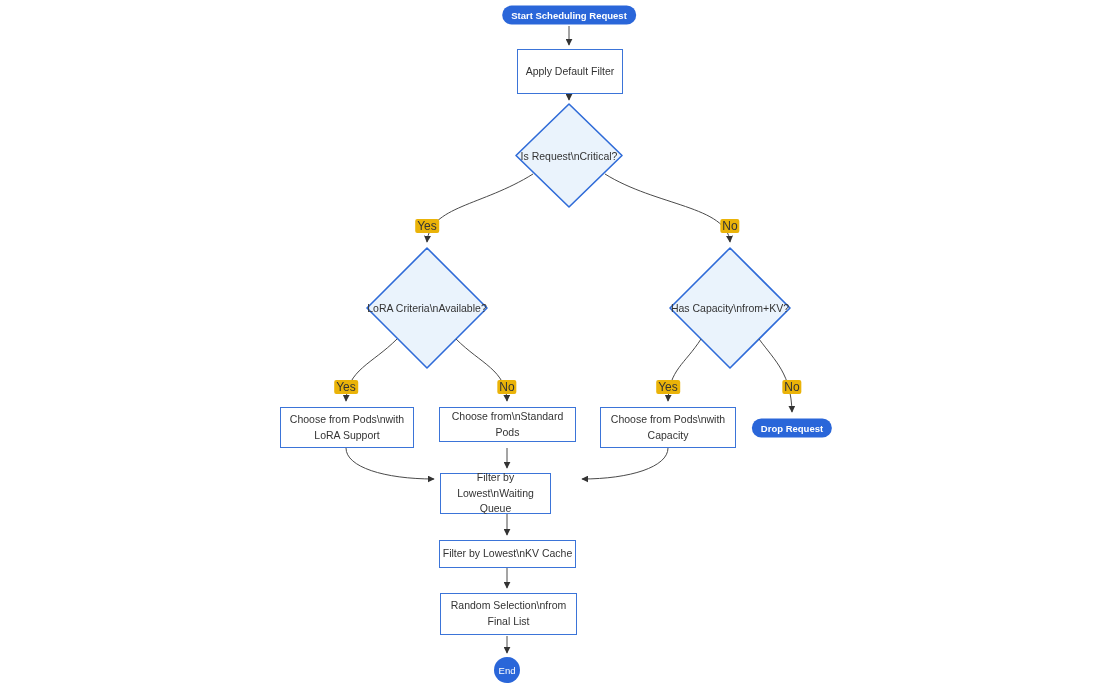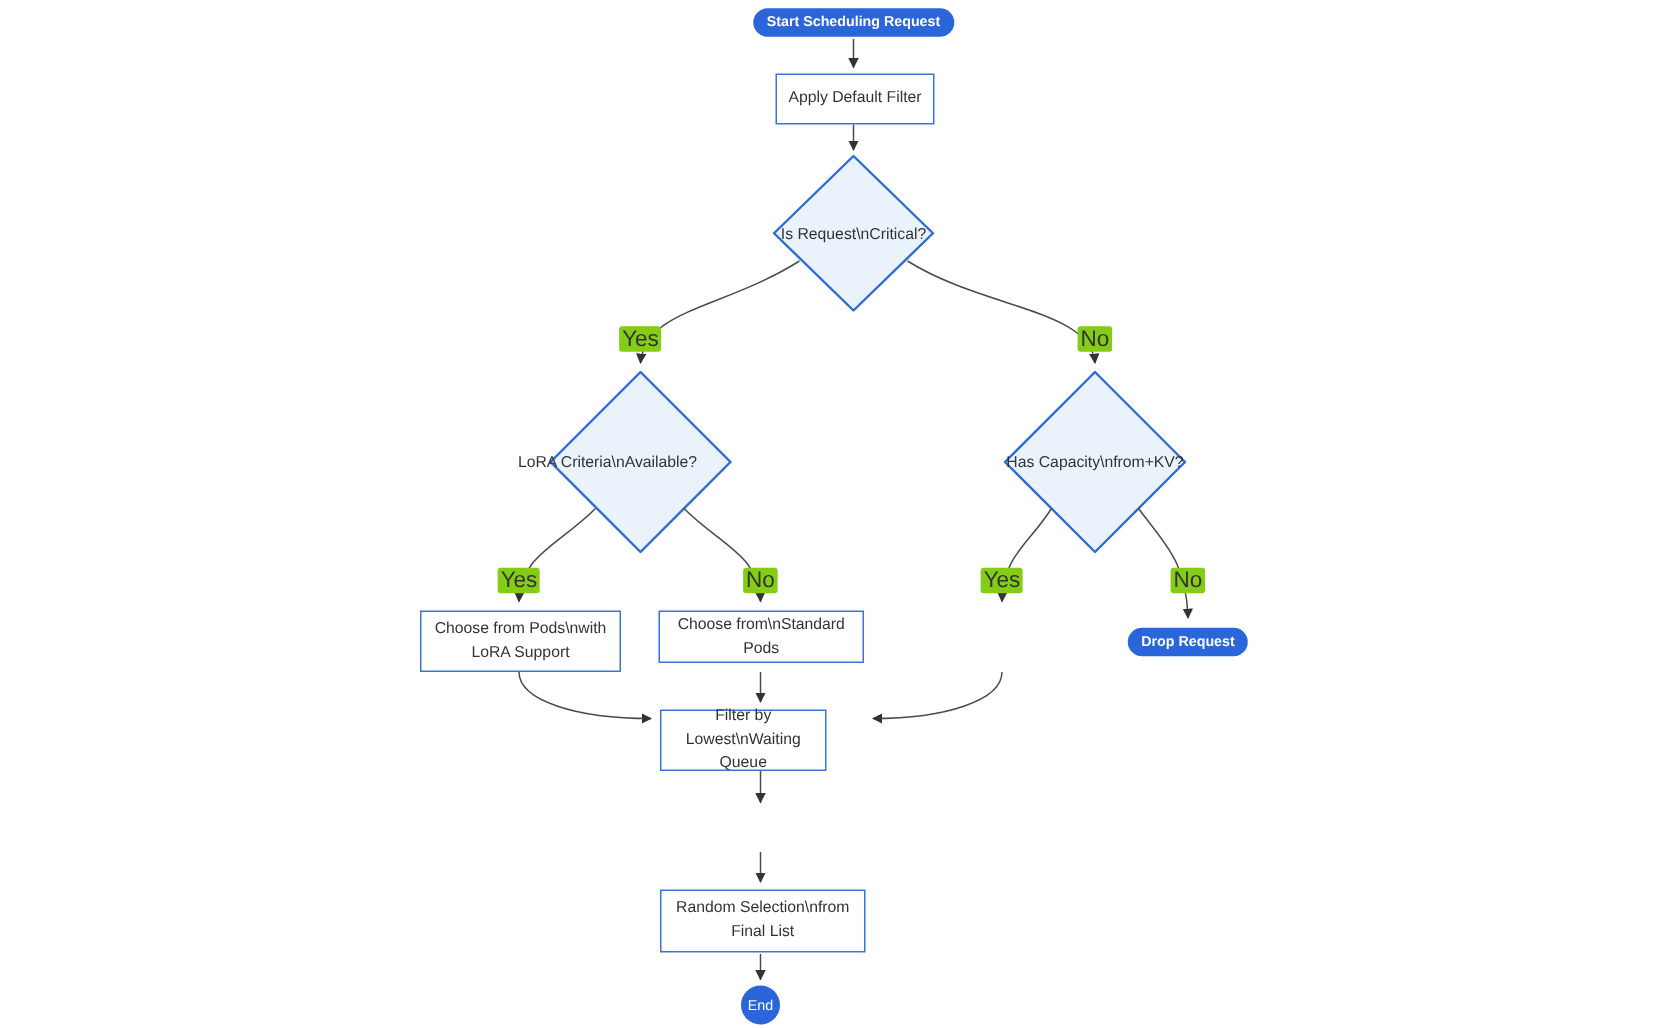--- a/index.html
+++ b/index.html
@@ -55,45 +55,45 @@
   .diamond-label {
     position: absolute;
     transform: translate(-50%, -50%);
     font-size: 10.5px;
     white-space: nowrap;
     text-align: center;
   }
   .edge-label {
     position: absolute;
     transform: translate(-50%, -50%);
-    font-size: 15px;
+    font-size: 12px;
     color: #333333;
-    background: #84cc16;
+    background: #eab308;
     padding: 0 2px;
     border-radius: 2px;
     white-space: nowrap;
   }
   .end-circle {
     position: absolute;
     transform: translate(-50%, -50%);
     width: 26px; height: 26px;
     border-radius: 50%;
     background: #2a66d9;
     color: #ffffff;
     font-weight: normal;
     font-size: 9.5px;
     display: flex;
     align-items: center;
     justify-content: center;
   }
   
   #node-start        { left: 569px; top: 15px; }
-  #node-apply        { left: 517px; top: 49px;  width: 106px; height: 34px; white-space: nowrap; }
+  #node-apply        { left: 517px; top: 49px;  width: 106px; height: 45px; white-space: nowrap; }
   #label-is-critical { left: 569px; top: 156px; }
-  #label-lora        { left: 405px; top: 308px; }
+  #label-lora        { left: 427px; top: 308px; }
   #label-capacity    { left: 730px; top: 308px; }
   #node-choose-lora  { left: 280px; top: 407px; width: 134px; height: 41px; padding: 0 0; }
   #node-choose-std   { left: 439px; top: 407px; width: 137px; height: 35px; padding: 0 8px; }
   #node-choose-cap   { left: 600px; top: 407px; width: 136px; height: 41px; padding: 0 6px; }
   #node-drop         { left: 792px; top: 428px; }
   #node-filter-queue { left: 440px; top: 473px; width: 111px; height: 41px; padding: 0 6px; text-align: center; }
   #node-filter-kv    { left: 439px; top: 540px; width: 137px; height: 28px; padding: 0 2px; white-space: nowrap; }
   #node-random       { left: 440px; top: 593px; width: 137px; height: 42px; padding: 0 6px; }
   #node-end          { left: 507px; top: 670px; }
   #elabel-yes1 { left: 427px; top: 226px; }
@@ -142,25 +142,27 @@
   <div class="diamond-label" id="label-is-critical">Is Request\nCritical?</div>
 
   <div class="diamond-label" id="label-lora">LoRA Criteria\nAvailable?</div>
 
   <div class="diamond-label" id="label-capacity">Has Capacity\nfrom+KV?</div>
 
   <div class="proc" id="node-choose-lora">Choose from Pods\nwith LoRA Support</div>
 
   <div class="proc" id="node-choose-std">Choose from\nStandard Pods</div>
 
+  <div class="proc" id="node-choose-cap">Choose from Pods\nwith Capacity</div>
 
   <div class="pill" id="node-drop">Drop Request</div>
 
   <div class="proc" id="node-filter-queue">Filter by Lowest\nWaiting Queue</div>
 
+  <div class="proc" id="node-filter-kv">Filter by Lowest\nKV Cache</div>
 
   <div class="proc" id="node-random">Random Selection\nfrom Final List</div>
 
   <div class="end-circle" id="node-end">End</div>
 
   <div class="edge-label" id="elabel-yes1">Yes</div>
   <div class="edge-label" id="elabel-no1">No</div>
   <div class="edge-label" id="elabel-yes2">Yes</div>
   <div class="edge-label" id="elabel-no2">No</div>
   <div class="edge-label" id="elabel-yes3">Yes</div>

